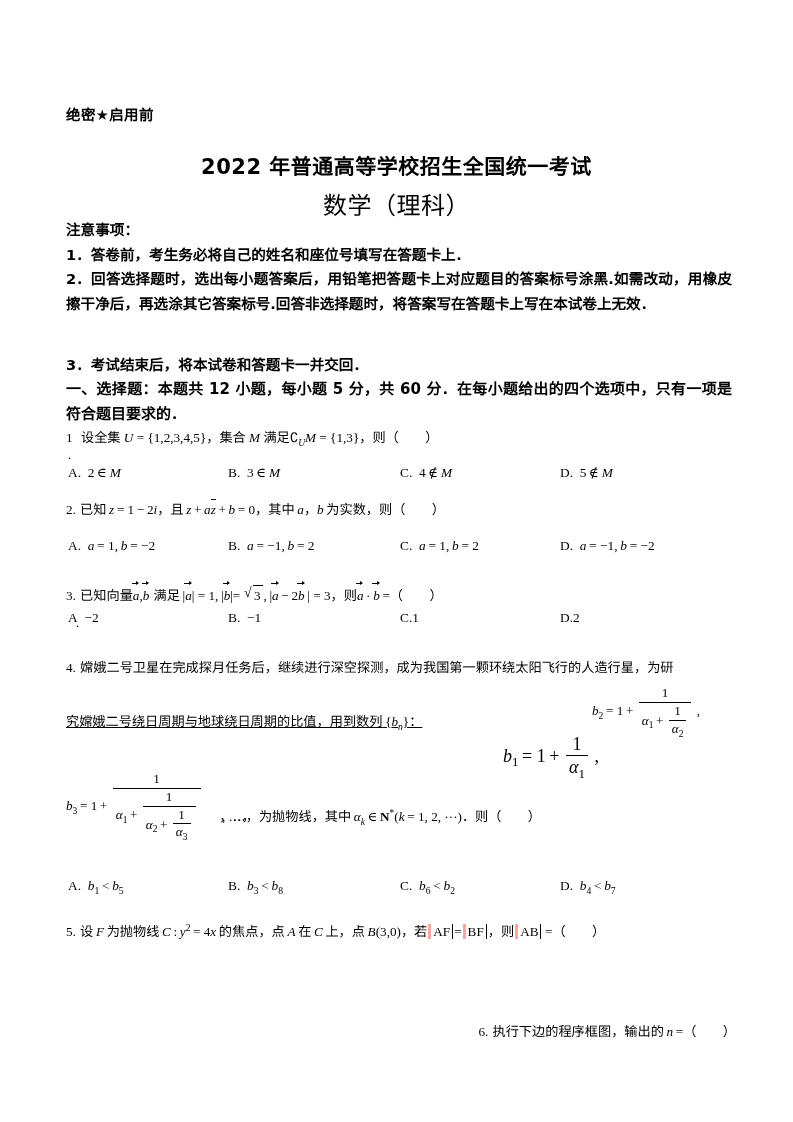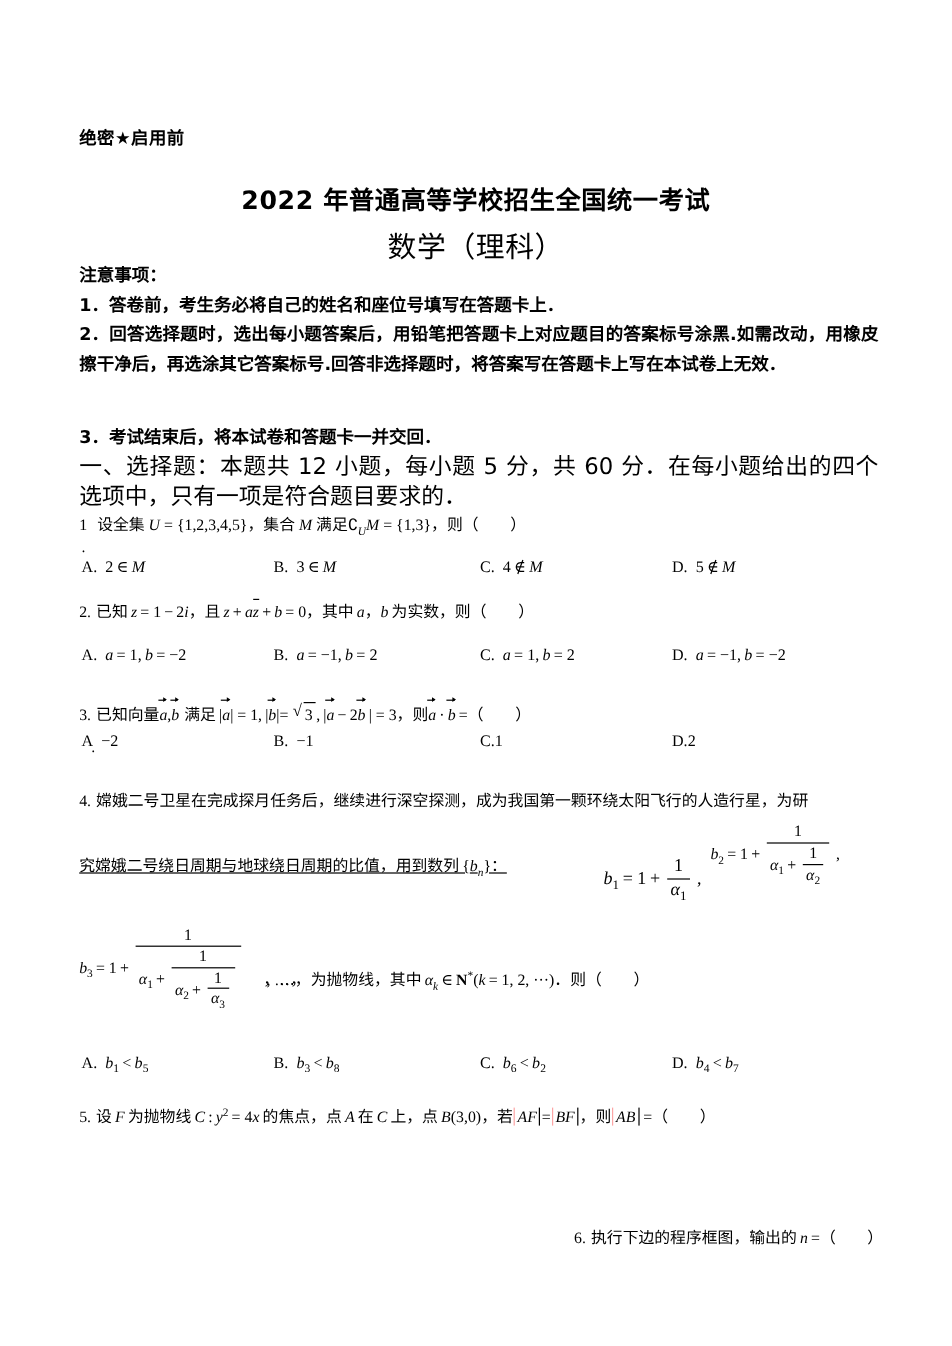--- a/index.html
+++ b/index.html
@@ -67,22 +67,22 @@
     line-height: 24.5px;
     text-align: justify;
   }
   .notice p { margin: 0; }
 
   
   .section-head {
     position: absolute;
     left: 66px; top: 364px;
     width: 666px;
-    font-size: 19px;
-    font-weight: normal;
+    font-size: 15px;
+    font-weight: bold;
     line-height: 25px;
     text-align: justify;
   }
 
   
   .q {
     position: absolute;
     left: 66px;
     width: 670px;
     font-size: 13.2px;
@@ -173,26 +173,25 @@
   }
   .sqrt > .rad {
     display: inline-block;
     border-top: 1px solid #000;
     padding: 0 2px 0 1px;
   }
 
   
   .abs {
     display: inline-block;
-    border-left: 1px solid #fca5a5;
+    border-left: 3px solid #fca5a5;
     border-right: 1px solid #000;
     padding: 0 2px;
     margin: 0 1px;
     line-height: 15px;
-    font-style: italic;
   }
 
   
   .compl {
     display: inline-block;
     font-style: normal;
     font-family: "DejaVu Sans", sans-serif;
     transform: scaleX(1.05);
   }
 
@@ -208,21 +207,21 @@
     display: block;
     padding: 0 3px 1px 3px;
     border-bottom: 1px solid #000;
   }
   .frac > .den {
     display: block;
     padding: 1px 3px 0 3px;
   }
 
   
-  .b1blk  { position: absolute; left: 503px; top: 714px; font-size: 15px; }
+  .b1blk  { position: absolute; left: 503px; top: 734px; font-size: 18px; }
   .b2blk  { position: absolute; left: 592px; top: 686px; font-size: 13.2px; }
   .b3blk  { position: absolute; left: 66px;  top: 772px; font-size: 13.2px; }
   .b3tail { position: absolute; left: 222px; top: 806px; font-size: 13.2px; white-space: nowrap; }
 </style>
 </head>
 <body>
 
 <div class="page">
 
   <div class="secret cn">绝密★启用前</div>

